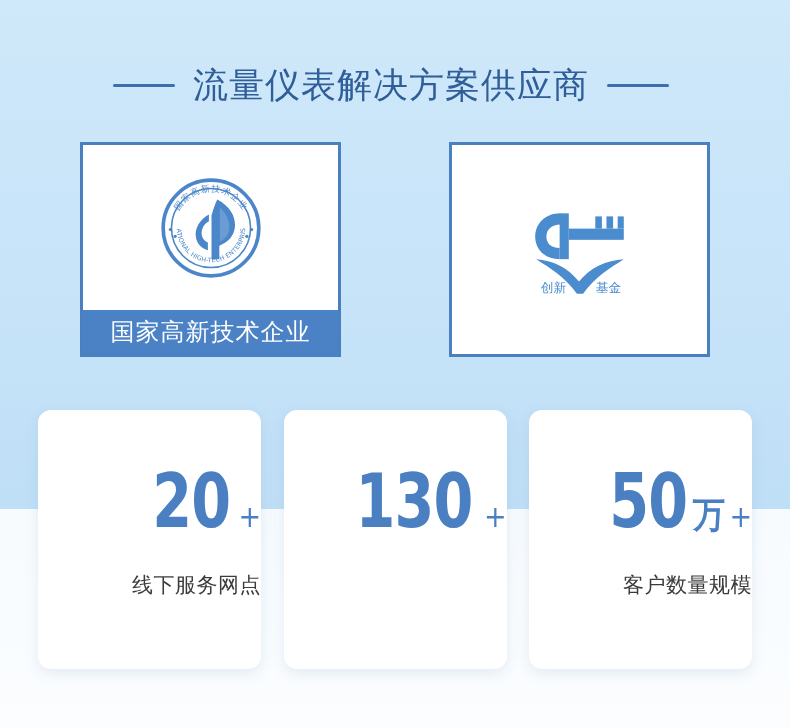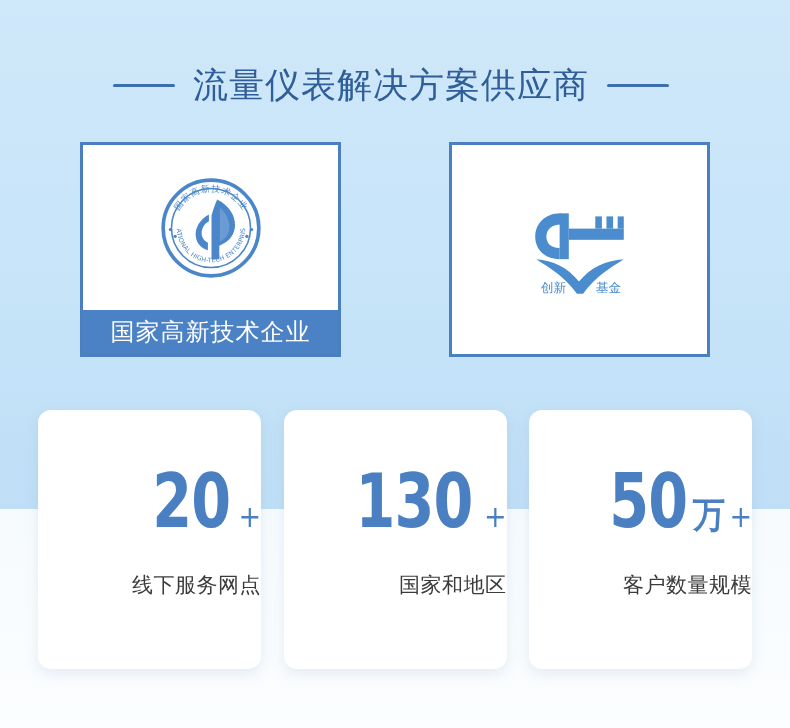--- a/index.html
+++ b/index.html
@@ -201,21 +201,20 @@
         <span>线下服务网点</span>
       </div>
     </div>
 
     <div class="stat-card">
       <div class="stat-number">
         <span class="stat-value">130</span>
         <span class="stat-plus">+</span>
       </div>
       <div class="stat-label">
-        <span>国家和地区</span>
       </div>
     </div>
 
     <div class="stat-card">
       <div class="stat-number">
         <span class="stat-value">50</span>
         <span class="stat-unit">万</span>
         <span class="stat-plus">+</span>
       </div>
       <div class="stat-label">

